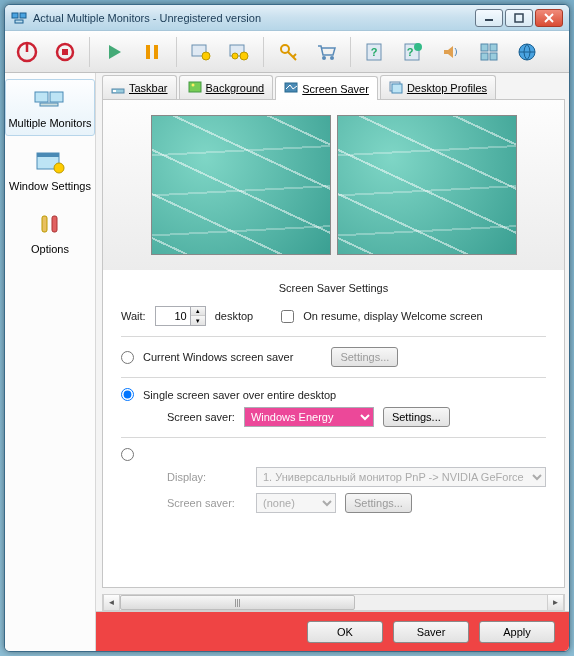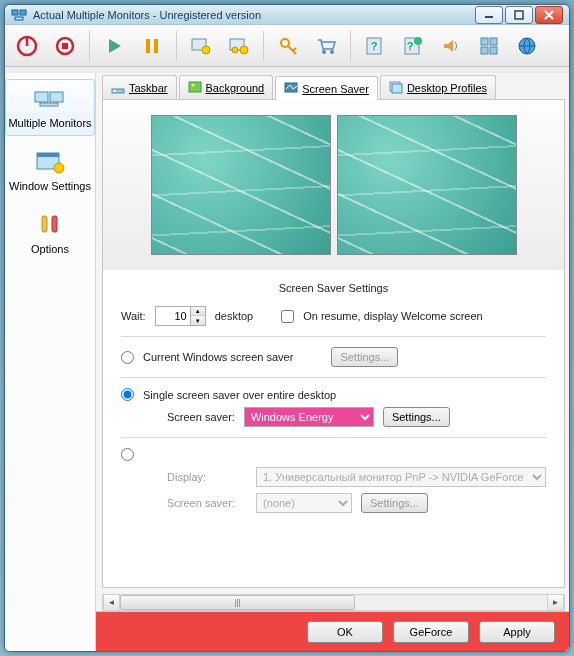--- a/index.html
+++ b/index.html
@@ -1,18 +1,18 @@
 <!DOCTYPE html>
 <html><head>
 <meta charset="utf-8">
 <style>
 * { box-sizing: border-box; margin: 0; padding: 0; font-family: "Segoe UI", Tahoma, sans-serif; font-size: 11px; }
 body { width: 574px; height: 656px; background: linear-gradient(180deg, #7aaec8 0%, #8cbdd4 100%); overflow: hidden; }
 .window { position: absolute; left: 4px; top: 4px; right: 4px; bottom: 4px; border: 1px solid #3a6a88; border-radius: 6px; overflow: hidden; background: #ececec; box-shadow: 0 0 6px rgba(0,0,0,.4); }
-.titlebar { height: 20px; background: linear-gradient(180deg,#e4f0f8 0%,#c9e0ee 50%,#b6d6e8 100%); display:flex; align-items:center; padding: 0 6px; gap:6px; border-bottom:1px solid #a7c6d9; }
+.titlebar { height: 26px; background: linear-gradient(180deg,#e4f0f8 0%,#c9e0ee 50%,#b6d6e8 100%); display:flex; align-items:center; padding: 0 6px; gap:6px; border-bottom:1px solid #a7c6d9; }
 .titlebar .icon { width:16px; height:16px; display:flex; align-items:center; justify-content:center; }
 .titlebar .title { color:#1a3a55; flex:1; }
 .winbtns { display:flex; gap:0; }
 .winbtn { width:28px; height:18px; border:1px solid #678; border-radius:3px; margin-left:2px; background:linear-gradient(180deg,#f5faff,#d8e9f3); display:flex; align-items:center; justify-content:center; color:#345; cursor:pointer; }
 .winbtn.close { background:linear-gradient(180deg,#f08b7a,#d94c34); color:#fff; border-color:#a83a28; }
 
 .toolbar { height:42px; background:linear-gradient(180deg,#fefefe,#e6e6e6); border-bottom:1px solid #c0c0c0; display:flex; align-items:center; padding:2px 8px; gap:10px; }
 .tbtn { width:28px; height:34px; display:flex; align-items:center; justify-content:center; border:1px solid transparent; border-radius:3px; cursor:pointer; }
 .tsep { width:1px; height:30px; background:#cfcfcf; }
 
@@ -303,21 +303,21 @@
             <input type="radio" name="ssmode" id="m3" style="">
           </div>
           <div class="row indent2">
             <span class="lbl-disabled" style="width:80px">Display:</span>
             <select disabled="" style="width:290px">
               <option>1. Универсальный монитор PnP -&gt; NVIDIA GeForce 8400 GS</option>
             </select>
           </div>
           <div class="row indent2">
             <span class="lbl-disabled" style="width:80px">Screen saver:</span>
-            <select disabled="" class="hl" style="width:96px">
+            <select disabled="" class="hl" style="width:80px">
               <option>(none)</option>
             </select>
             <button class="btn small" disabled="">Settings...</button>
           </div>
         </div>
       </div>
 
       <div class="scrollbar-h">
         <div class="arrow">◄</div>
         <div class="track">
@@ -325,18 +325,18 @@
             <span class="gripline"></span>
               <span class="gripline"></span>
               <span class="gripline"></span>
           </div>
         </div>
         <div class="arrow">►</div>
       </div>
 
       <div class="footer">
         <button class="btn">OK</button>
-        <button class="btn">GeForce</button>
+        <button class="btn">Saver</button>
         <button class="btn">Apply</button>
       </div>
     </div>
   </div>
 </div>
 
 </body></html>

